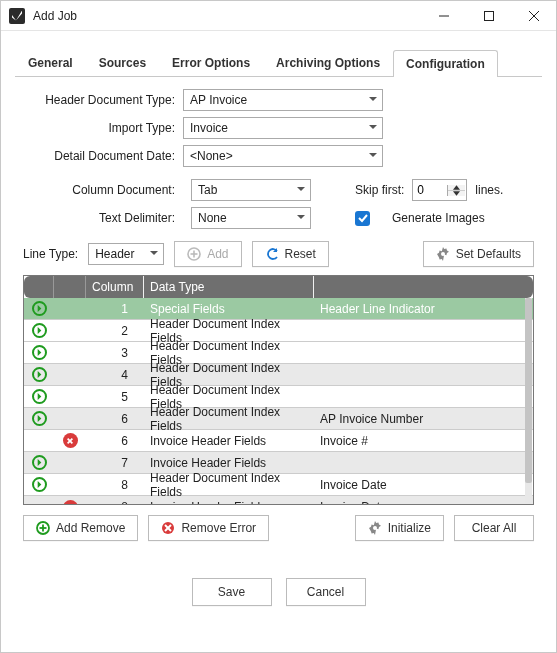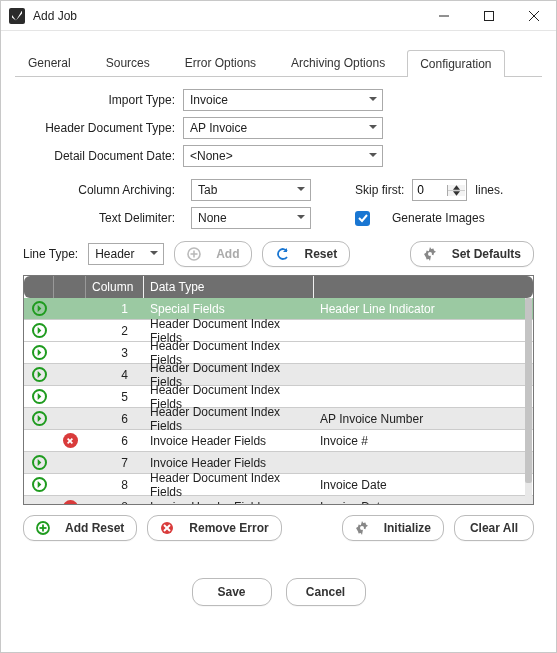--- a/index.html
+++ b/index.html
@@ -37,21 +37,21 @@
   .appicon{width:16px;height:16px;background:#2b2b2b;border-radius:2px;position:relative;}
   .appicon::after{content:"";position:absolute;left:3px;top:3px;width:10px;height:10px;background:#fff;clip-path:polygon(0 45%,40% 100%,100% 0,100% 30%,40% 100%,0 70%);
   }
   .title{margin-left:8px;font-size:12px;}
   .winbtns{margin-left:auto;display:flex;height:100%;}
   .winbtn{width:45px;display:flex;align-items:center;justify-content:center;font-size:13px;font-family:Arial,sans-serif;}
   .winbtn svg{width:10px;height:10px;stroke:#222;stroke-width:1;fill:none;}
 
   
   .content{padding:18px 14px 0 14px;}
-  .tabs{border-bottom:1px solid var(--border);display:flex;gap:9px;}
+  .tabs{border-bottom:1px solid var(--border);display:flex;gap:0;font-weight:bold;}
   .tab{padding:6px 12px 6px 12px;font-size:12px;color:#333;position:relative;border:1px solid transparent;border-bottom:none;}
   .tab.active{background:#fff;border-color:var(--border);border-top-left-radius:3px;border-top-right-radius:3px;top:1px;}
 
   .tabpane{border:0;padding:12px 8px 2px 8px;}
 
   .form-row{display:flex;align-items:center;margin-bottom:6px;}
   .form-label{width:160px;text-align:right;padding-right:8px;font-size:12px;}
   .select,.textinput{
     height:22px;border:1px solid #aaa;background:#fff;
     display:flex;align-items:center;justify-content:space-between;
@@ -70,23 +70,23 @@
   .spinbtns div{flex:1;display:flex;align-items:center;justify-content:center;}
   .spinbtns svg{width:7px;height:5px;fill:#333;}
   .spinbtns div:first-child{border-bottom:1px solid #ccc;}
 
   .check{display:flex;align-items:center;gap:22px;}
   .checkbox{width:15px;height:15px;border-radius:3px;background:var(--blue);display:flex;align-items:center;justify-content:center;}
   .checkbox svg{width:10px;height:10px;stroke:#fff;stroke-width:2;fill:none;}
 
   .toolbar-row{display:flex;align-items:center;margin:12px 0 8px 0;gap:10px;}
   .btn{
-    height:26px;border:1px solid #bbb;border-radius:11px;background:#fff;
-    display:inline-flex;align-items:center;justify-content:center;gap:15px;
-    padding:0 12px;font-size:12px;color:#333;box-shadow:0 1px 0 rgba(0,0,0,0.03);font-weight:bold;
+    height:26px;border:1px solid #bbb;border-radius:0;background:#fff;
+    display:inline-flex;align-items:center;justify-content:center;gap:6px;
+    padding:0 12px;font-size:12px;color:#333;box-shadow:0 1px 0 rgba(0,0,0,0.03);
   }
   .btn.disabled{color:#aaa;}
   .btn svg{width:14px;height:14px;}
   .gearicon{fill:#888;}
 
   
   .grid{border:1px solid #777;position:relative;}
   .grid-header{display:flex;background:var(--header-gray);color:#fff;font-size:12px;height:22px;align-items:stretch;border-radius:6px;}
   .gh{border-right:1px solid #f0f0f0;display:flex;align-items:center;padding:0 6px;}
   .gh0{width:30px;border-right:1px solid #999;}
@@ -152,51 +152,51 @@
     <div class="tab">General</div>
     <div class="tab">Sources</div>
     <div class="tab">Error Options</div>
     <div class="tab">Archiving Options</div>
     <div class="tab active">Configuration</div>
   </div>
 
   <div class="tabpane">
 
     <div class="form-row">
+      <div class="form-label">Header Document Type:</div>
+      <div class="select w200">
+        <span>AP Invoice</span>
+        <span class="chev"><svg viewBox="0 0 10 10">
+              <path d="M1 3 L5 7 L9 3 Z"></path>
+            </svg></span>
+      </div>
+    </div>
+    <div class="form-row">
       <div class="form-label">Import Type:</div>
       <div class="select w200">
         <span>Invoice</span>
-        <span class="chev"><svg viewBox="0 0 10 10">
-              <path d="M1 3 L5 7 L9 3 Z"></path>
-            </svg></span>
-      </div>
-    </div>
-    <div class="form-row">
-      <div class="form-label">Header Document Type:</div>
-      <div class="select w200">
-        <span>AP Invoice</span>
         <span class="chev"><svg viewBox="0 0 10 10">
               <path d="M1 3 L5 7 L9 3 Z"></path>
             </svg></span>
       </div>
     </div>
     <div class="form-row">
       <div class="form-label">Detail Document Date:</div>
       <div class="select w200">
         <span>&lt;None&gt;</span>
         <span class="chev"><svg viewBox="0 0 10 10">
               <path d="M1 3 L5 7 L9 3 Z"></path>
             </svg></span>
       </div>
     </div>
 
     <div style="height:6px"></div>
 
     <div class="subgrid">
-      <div class="sub-label">Column Archiving:</div>
+      <div class="sub-label">Column Document:</div>
       <div class="select w120">
         <span>Tab</span>
         <span class="chev"><svg viewBox="0 0 10 10">
               <path d="M1 3 L5 7 L9 3 Z"></path>
             </svg></span>
       </div>
       <div style="width:28px"></div>
       <span>Skip first:</span>
       <div class="spinner">
         <input value="0" style="">
@@ -422,21 +422,21 @@
         </div>
     </div>
 
     <div class="footer-btns">
       <div class="btn">
         <svg viewBox="0 0 14 14">
             <circle cx="7" cy="7" r="6" fill="none" stroke="#1f9b1f" stroke-width="1.8"></circle>
             <line x1="7" y1="3.5" x2="7" y2="10.5" stroke="#1f9b1f" stroke-width="1.8"></line>
             <line x1="3.5" y1="7" x2="10.5" y2="7" stroke="#1f9b1f" stroke-width="1.8"></line>
           </svg>
-        <span>Add Reset</span>
+        <span>Add Remove</span>
       </div>
       <div class="btn">
         <svg viewBox="0 0 14 14">
             <circle cx="7" cy="7" r="6" fill="#d93b3b"></circle>
             <line x1="4" y1="4" x2="10" y2="10" stroke="#fff" stroke-width="2"></line>
             <line x1="10" y1="4" x2="4" y2="10" stroke="#fff" stroke-width="2"></line>
           </svg>
         <span>Remove Error</span>
       </div>
       <div class="spacer"></div>

